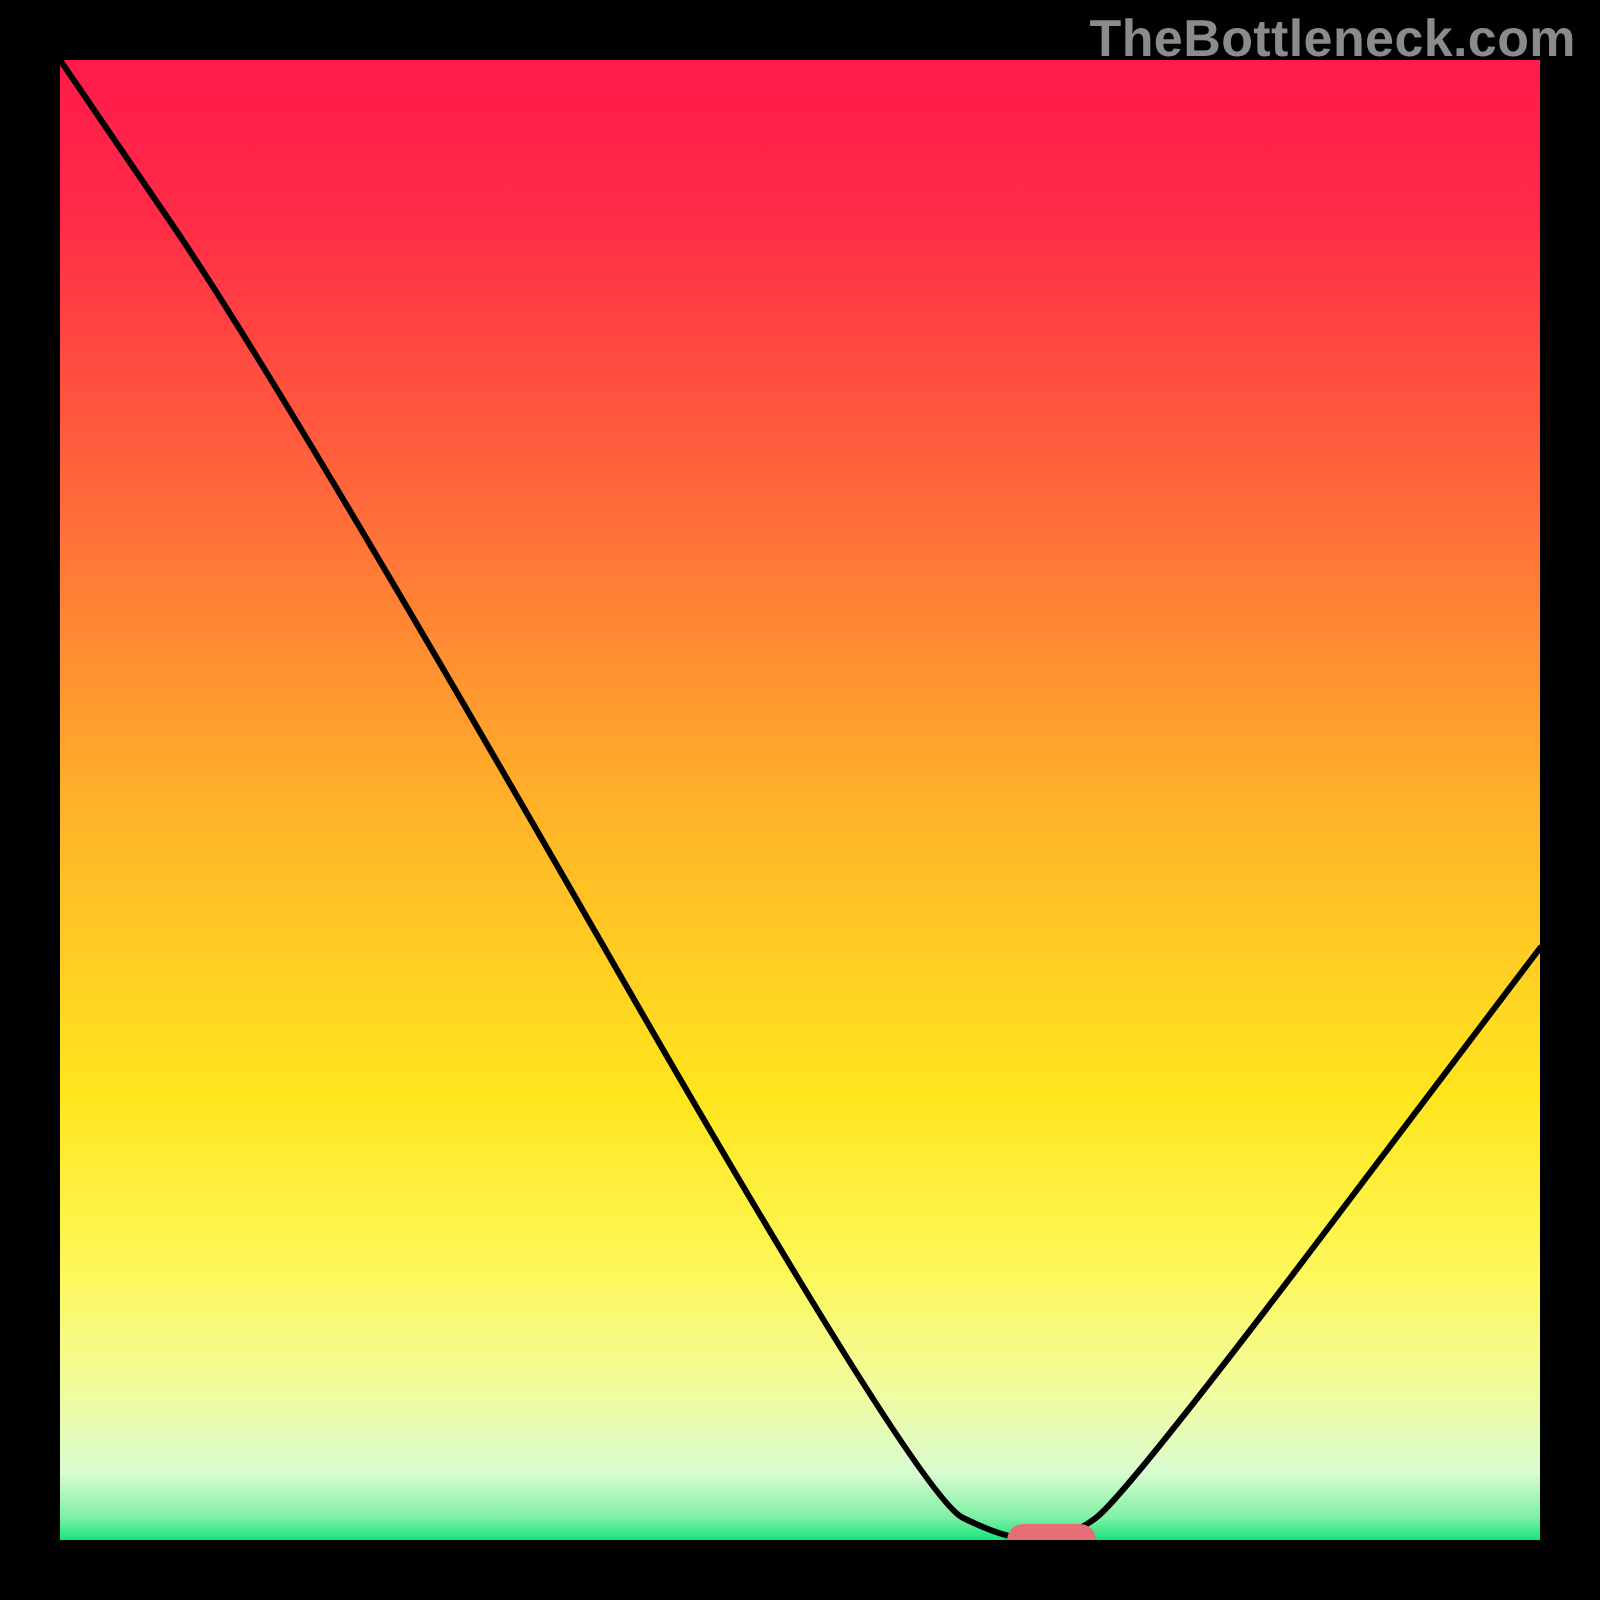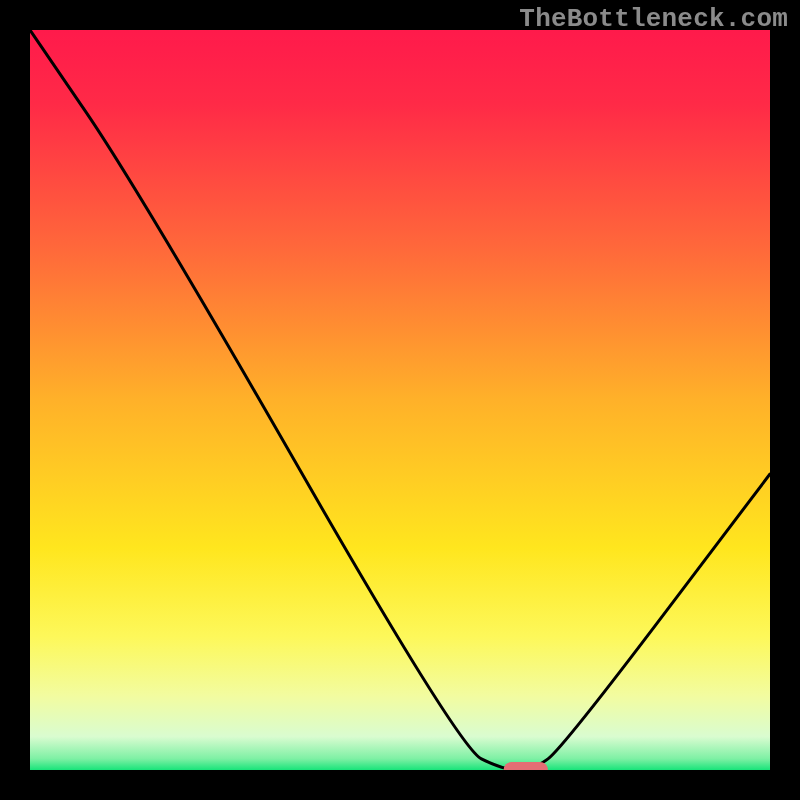--- a/index.html
+++ b/index.html
@@ -22,21 +22,21 @@
     position: absolute;
     left: 30px;
     top: 30px;
     width: 740px;
     height: 740px;
   }
   .watermark {
     position: absolute;
     top: 4px;
     right: 12px;
-    font-family: Liberation Mono, monospace;
+    font-family: Liberation Sans, sans-serif;
     font-size: 26px;
     font-weight: 600;
     color: #8b8b8b;
     letter-spacing: 0.2px;
   }
   svg { display: block; }
 </style>
 </head>
 <body>
 

